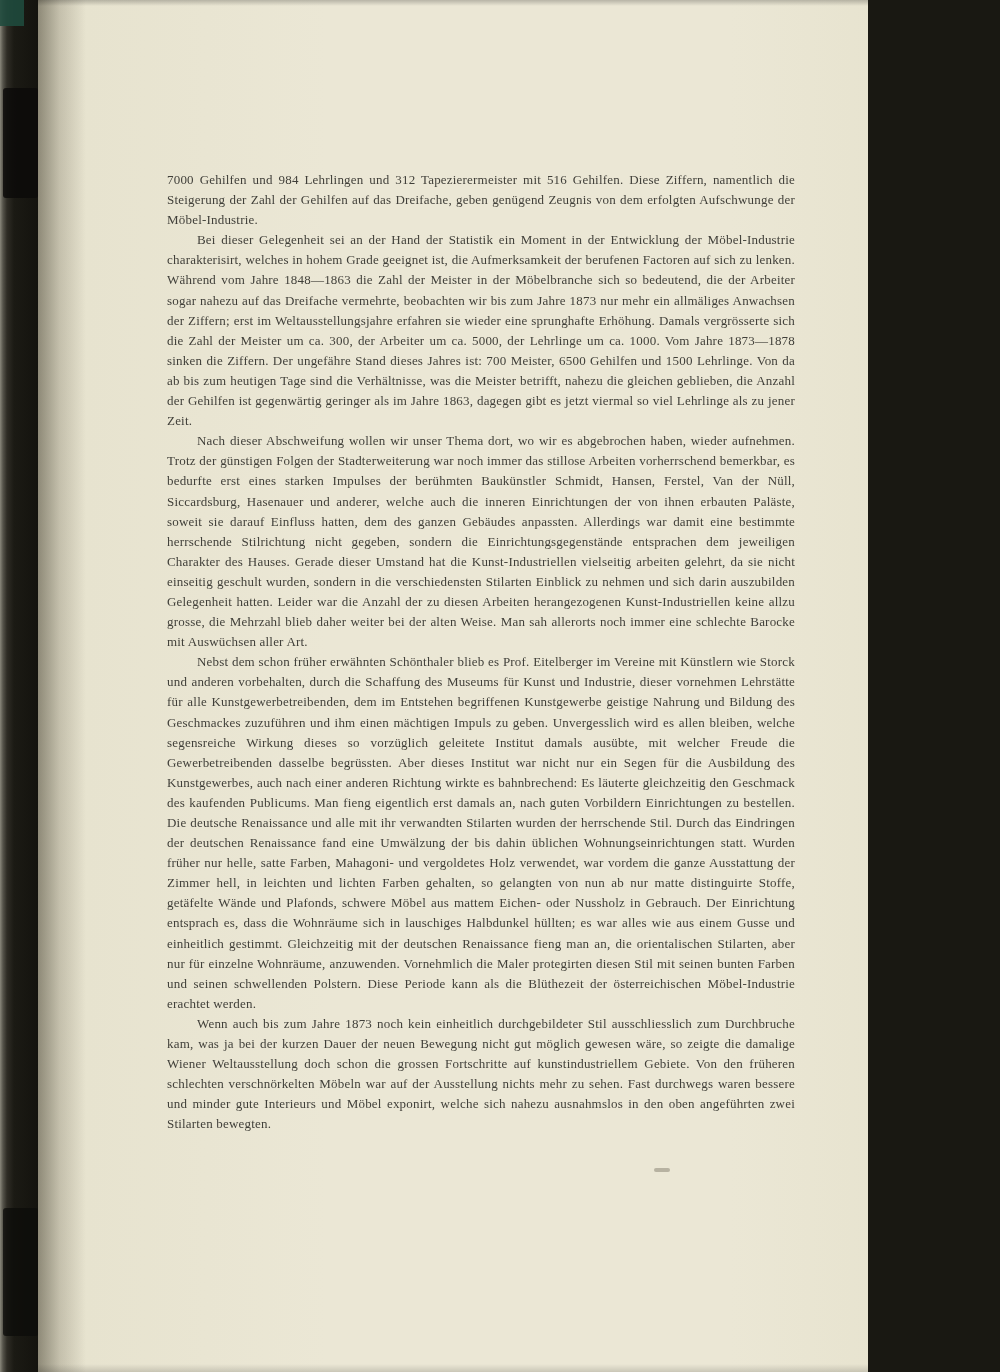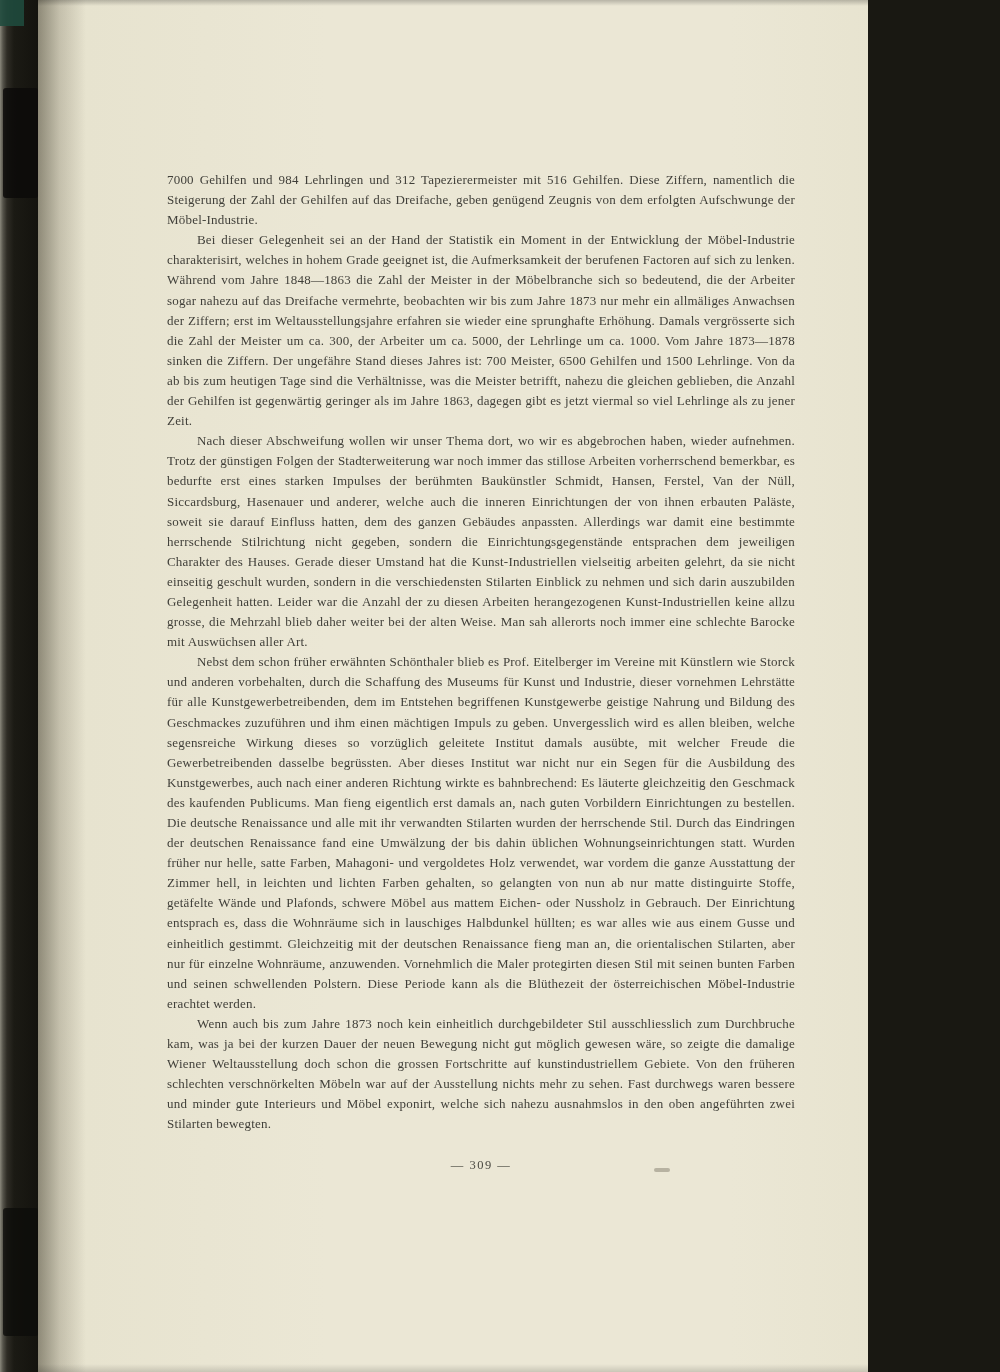--- a/index.html
+++ b/index.html
@@ -125,21 +125,20 @@
     <div class="edge-shade-top"></div>
 
     <div class="text-block">
       <p class="para">7000 Gehilfen und 984 Lehrlingen und 312 Tapezierermeister mit 516 Gehilfen. Diese Ziffern, namentlich die Steigerung der Zahl der Gehilfen auf das Dreifache, geben genügend Zeugnis von dem erfolgten Aufschwunge der Möbel-Industrie.</p>
       <p class="para indented">Bei dieser Gelegenheit sei an der Hand der Statistik ein Moment in der Entwicklung der Möbel-Industrie charakterisirt, welches in hohem Grade geeignet ist, die Aufmerksamkeit der berufenen Factoren auf sich zu lenken. Während vom Jahre 1848—1863 die Zahl der Meister in der Möbelbranche sich so bedeutend, die der Arbeiter sogar nahezu auf das Dreifache vermehrte, beobachten wir bis zum Jahre 1873 nur mehr ein allmäliges Anwachsen der Ziffern; erst im Weltausstellungsjahre erfahren sie wieder eine sprunghafte Erhöhung. Damals vergrösserte sich die Zahl der Meister um ca. 300, der Arbeiter um ca. 5000, der Lehrlinge um ca. 1000. Vom Jahre 1873—1878 sinken die Ziffern. Der ungefähre Stand dieses Jahres ist: 700 Meister, 6500 Gehilfen und 1500 Lehrlinge. Von da ab bis zum heutigen Tage sind die Verhältnisse, was die Meister betrifft, nahezu die gleichen geblieben, die Anzahl der Gehilfen ist gegenwärtig geringer als im Jahre 1863, dagegen gibt es jetzt viermal so viel Lehrlinge als zu jener Zeit.</p>
       <p class="para indented">Nach dieser Abschweifung wollen wir unser Thema dort, wo wir es abgebrochen haben, wieder aufnehmen. Trotz der günstigen Folgen der Stadterweiterung war noch immer das stillose Arbeiten vorherrschend bemerkbar, es bedurfte erst eines starken Impulses der berühmten Baukünstler Schmidt, Hansen, Ferstel, Van der Nüll, Siccardsburg, Hasenauer und anderer, welche auch die inneren Einrichtungen der von ihnen erbauten Paläste, soweit sie darauf Einfluss hatten, dem des ganzen Gebäudes anpassten. Allerdings war damit eine bestimmte herrschende Stilrichtung nicht gegeben, sondern die Einrichtungsgegenstände entsprachen dem jeweiligen Charakter des Hauses. Gerade dieser Umstand hat die Kunst-Industriellen vielseitig arbeiten gelehrt, da sie nicht einseitig geschult wurden, sondern in die verschiedensten Stilarten Einblick zu nehmen und sich darin auszubilden Gelegenheit hatten. Leider war die Anzahl der zu diesen Arbeiten herangezogenen Kunst-Industriellen keine allzu grosse, die Mehrzahl blieb daher weiter bei der alten Weise. Man sah allerorts noch immer eine schlechte Barocke mit Auswüchsen aller Art.</p>
       <p class="para indented">Nebst dem schon früher erwähnten Schönthaler blieb es Prof. Eitelberger im Vereine mit Künstlern wie Storck und anderen vorbehalten, durch die Schaffung des Museums für Kunst und Industrie, dieser vornehmen Lehrstätte für alle Kunstgewerbetreibenden, dem im Entstehen begriffenen Kunstgewerbe geistige Nahrung und Bildung des Geschmackes zuzuführen und ihm einen mächtigen Impuls zu geben. Unvergesslich wird es allen bleiben, welche segensreiche Wirkung dieses so vorzüglich geleitete Institut damals ausübte, mit welcher Freude die Gewerbetreibenden dasselbe begrüssten. Aber dieses Institut war nicht nur ein Segen für die Ausbildung des Kunstgewerbes, auch nach einer anderen Richtung wirkte es bahnbrechend: Es läuterte gleichzeitig den Geschmack des kaufenden Publicums. Man fieng eigentlich erst damals an, nach guten Vorbildern Einrichtungen zu bestellen. Die deutsche Renaissance und alle mit ihr verwandten Stilarten wurden der herrschende Stil. Durch das Eindringen der deutschen Renaissance fand eine Umwälzung der bis dahin üblichen Wohnungseinrichtungen statt. Wurden früher nur helle, satte Farben, Mahagoni- und vergoldetes Holz verwendet, war vordem die ganze Ausstattung der Zimmer hell, in leichten und lichten Farben gehalten, so gelangten von nun ab nur matte distinguirte Stoffe, getäfelte Wände und Plafonds, schwere Möbel aus mattem Eichen- oder Nussholz in Gebrauch. Der Einrichtung entsprach es, dass die Wohnräume sich in lauschiges Halbdunkel hüllten; es war alles wie aus einem Gusse und einheitlich gestimmt. Gleichzeitig mit der deutschen Renaissance fieng man an, die orientalischen Stilarten, aber nur für einzelne Wohnräume, anzuwenden. Vornehmlich die Maler protegirten diesen Stil mit seinen bunten Farben und seinen schwellenden Polstern. Diese Periode kann als die Blüthezeit der österreichischen Möbel-Industrie erachtet werden.</p>
       <p class="para indented">Wenn auch bis zum Jahre 1873 noch kein einheitlich durchgebildeter Stil ausschliesslich zum Durchbruche kam, was ja bei der kurzen Dauer der neuen Bewegung nicht gut möglich gewesen wäre, so zeigte die damalige Wiener Weltausstellung doch schon die grossen Fortschritte auf kunstindustriellem Gebiete. Von den früheren schlechten verschnörkelten Möbeln war auf der Ausstellung nichts mehr zu sehen. Fast durchwegs waren bessere und minder gute Interieurs und Möbel exponirt, welche sich nahezu ausnahmslos in den oben angeführten zwei Stilarten bewegten.</p>
     </div>
 
-    <div class="page-number">— 309 —</div>
 
     <div class="speck-1"></div>
     <div class="speck-2"></div>
 
     <div class="edge-shade-bottom"></div>
   </div>
 
 </div>
 
 </body></html>

